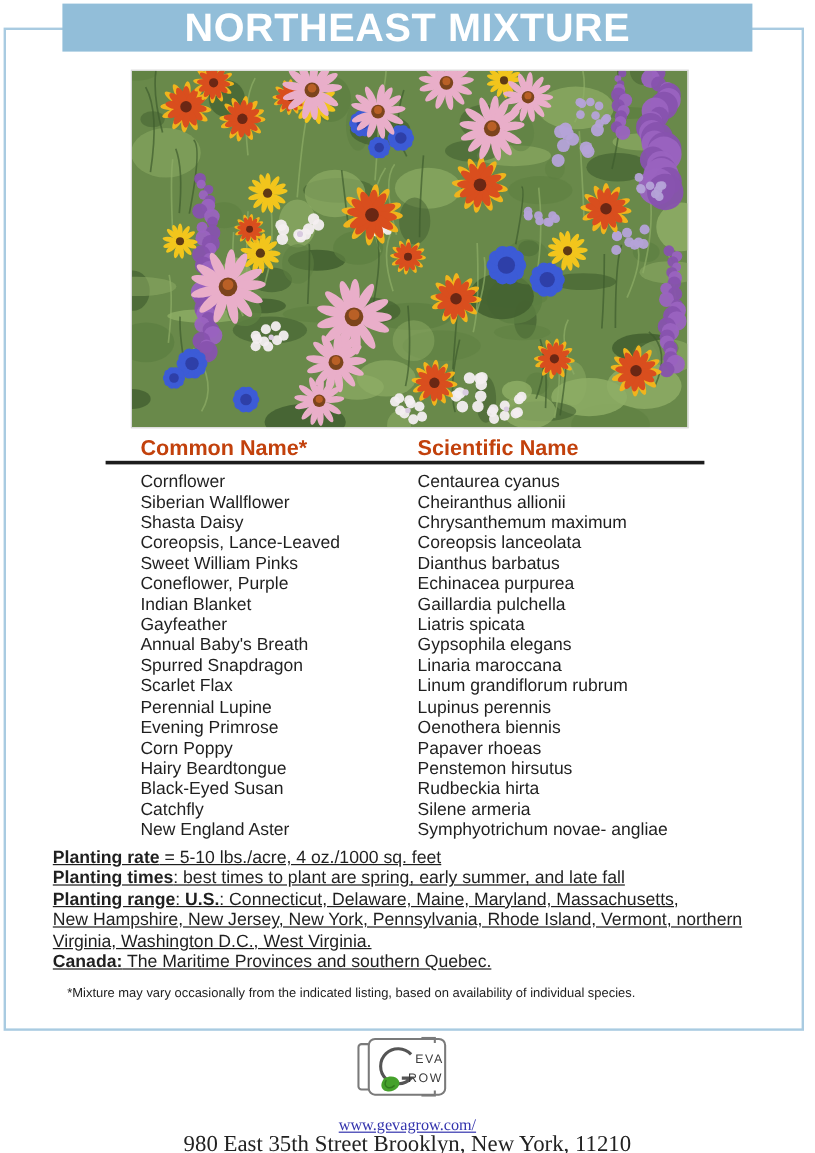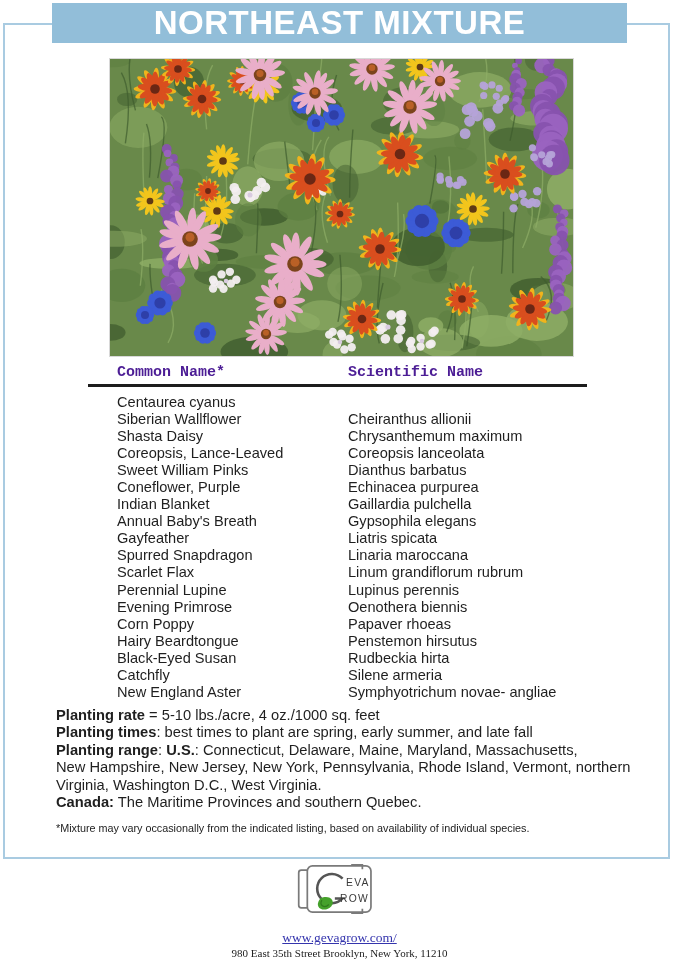--- a/index.html
+++ b/index.html
@@ -19,38 +19,38 @@
   .header-band h1{
     margin:0;color:#ffffff;font-size:33px;font-weight:bold;letter-spacing:0.5px;
   }
   .photo{
     position:absolute;left:110px;top:59px;width:463px;height:297px;z-index:1;
     outline:1px solid #d8d8d8;
   }
   .species{position:absolute;left:88px;top:364px;width:499px;z-index:1;}
   .thead{
     display:grid;grid-template-columns:231px 1fr;padding-left:29px;
-    font-weight:bold;font-size:15px;line-height:18px;color:#4c1d95;font-family:Liberation Mono, monospace;
+    font-weight:bold;font-size:18px;line-height:18px;color:#c2410c;
   }
   .rule{height:2.5px;background:var(--rule,#1c1c1c);margin-top:2px;}
   .tbody{margin-top:7px;padding-left:29px;font-size:14.6px;}
   .srow{display:grid;grid-template-columns:231px 1fr;line-height:17.1px;}
-  .planting{position:absolute;left:56px;top:707px;width:590px;font-size:14.7px;line-height:17.4px;z-index:1;}
+  .planting{position:absolute;left:44px;top:707px;width:590px;font-size:14.7px;line-height:17.4px;z-index:1;text-decoration:underline;}
   .planting p{margin:0;}
   .disclaimer{position:absolute;left:56px;top:822px;margin:0;font-size:10.8px;color:#222;z-index:1;}
   .footer{
     position:absolute;left:0;top:864px;width:679px;text-align:center;
     font-family:"Liberation Serif",serif;z-index:1;
   }
   .logo{display:block;margin:0 auto;width:86px;height:50px;}
   .weblink{
     display:inline-block;margin-top:16px;font-size:13.5px;
     color:var(--link,#3434ad);text-decoration:underline;cursor:pointer;
   }
-  .addr,.contact{margin:0;font-size:11px;line-height:14.5px;color:#222;font-family:Liberation Serif, serif;}
+  .addr,.contact{margin:0;font-size:19px;line-height:14.5px;color:#222;font-family:Liberation Serif, serif;}
   .contact .seg{margin:0 9px;}
 </style>
 </head>
 <body>
 
 <div class="page-border"></div>
 
 <div class="header-band">
   <h1>NORTHEAST MIXTURE</h1>
 </div>
@@ -1075,20 +1075,21 @@
   </svg>
 
 <div class="species">
   <div class="thead">
     <span>Common Name*</span>
     <span>Scientific Name</span>
   </div>
   <div class="rule"></div>
   <div class="tbody" id="species-rows">
       <div class="srow">
+        <span>Cornflower</span>
         <span>Centaurea cyanus</span>
       </div>
       <div class="srow">
         <span>Siberian Wallflower</span>
         <span>Cheiranthus allionii</span>
       </div>
       <div class="srow">
         <span>Shasta Daisy</span>
         <span>Chrysanthemum maximum</span>
       </div>
@@ -1102,26 +1103,26 @@
       </div>
       <div class="srow">
         <span>Coneflower, Purple</span>
         <span>Echinacea purpurea</span>
       </div>
       <div class="srow">
         <span>Indian Blanket</span>
         <span>Gaillardia pulchella</span>
       </div>
       <div class="srow">
+        <span>Gayfeather</span>
+        <span>Liatris spicata</span>
+      </div>
+      <div class="srow">
         <span>Annual Baby's Breath</span>
         <span>Gypsophila elegans</span>
-      </div>
-      <div class="srow">
-        <span>Gayfeather</span>
-        <span>Liatris spicata</span>
       </div>
       <div class="srow">
         <span>Spurred Snapdragon</span>
         <span>Linaria maroccana</span>
       </div>
       <div class="srow">
         <span>Scarlet Flax</span>
         <span>Linum grandiflorum rubrum</span>
       </div>
       <div class="srow">

